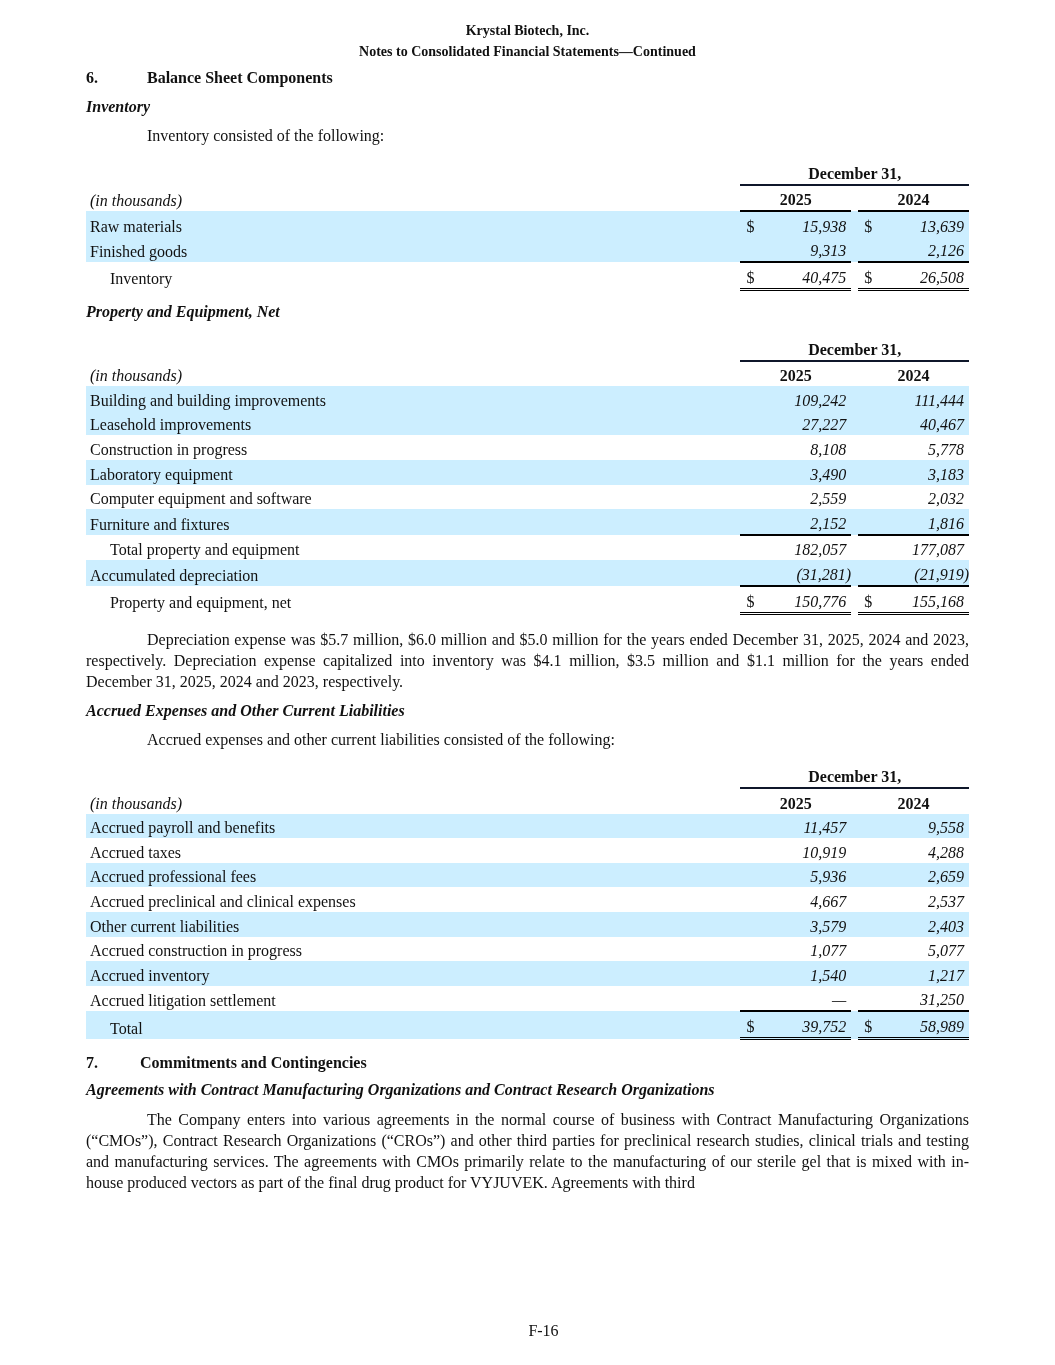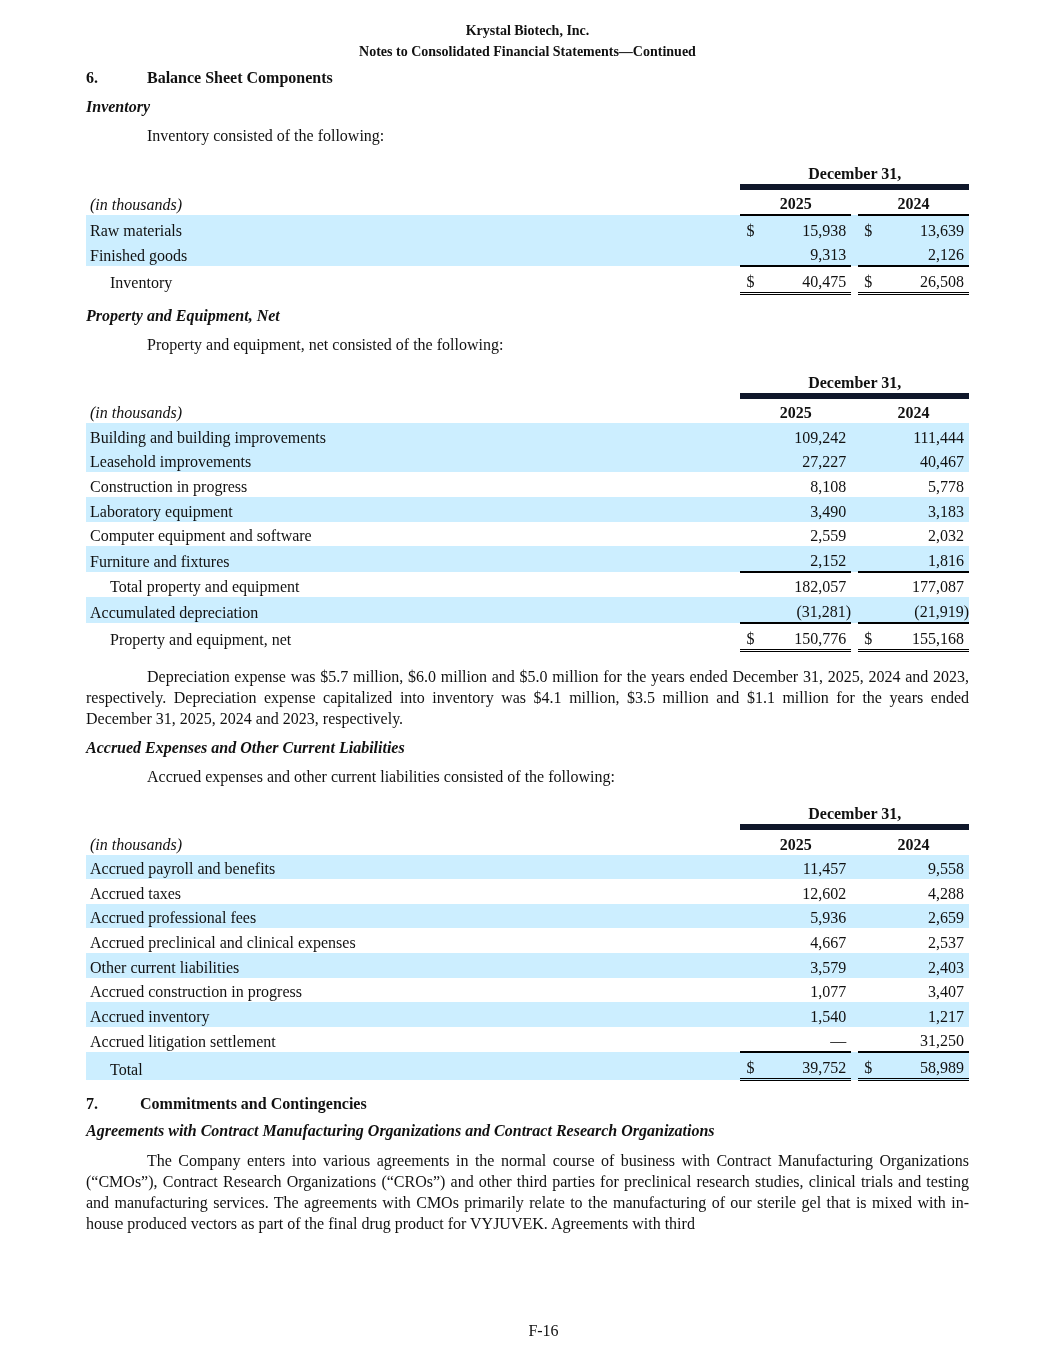--- a/index.html
+++ b/index.html
@@ -14,27 +14,27 @@
     .sec .num { width: 61px; }
     .subhd { font-weight: bold; font-style: italic; }
     .intro { text-indent: 61px; }
     p { margin: 0; }
     .para { text-align: justify; text-indent: 61px; line-height: 21px; }
     table.fin { border-collapse: collapse; width: 883px; font-size: 16px; }
     table.fin td { padding: 0; height: 24.6px; line-height: 20px; vertical-align: bottom; }
     .lbl { padding-left: 4px !important; width: 633px; }
     .lbl.ind { padding-left: 24px !important; }
     .dol { width: 16px; padding-left: 6px !important; }
-    .val { text-align: right; padding-right: 5px !important; width: 84px; }
+    .val { text-align: right; padding-right: 5px !important; width: 84px; font-style: italic; }
     .gap { width: 7px; }
     .hl td { background: #cceeff; }
     .hl td.gap, .hl td.pre { background: #cceeff; }
     .tbh td { height: 23px; font-weight: bold; text-align: center; }
     .tbh .ital { font-style: italic; font-weight: normal; text-align: left; padding-left: 4px !important; }
-    .decl { border-bottom: 6px solid #0f172a; }
+    .decl { border-bottom: 2px solid #0f172a; }
     .yrline { border-bottom: 2px solid #000; }
     .topline { border-top: 2px solid #000; }
     .dbl { border-bottom: 3.5px double #000; }
     .footer { position: absolute; top: 1322px; left: 16px; width: 1055px; text-align: center; }
   </style>
 </head>
 <body>
 
 <div class="page">
   <div class="hdr hdr1">Krystal Biotech, Inc.</div>
@@ -81,21 +81,20 @@
       <td class="dol topline dbl">$</td>
       <td class="val topline dbl">40,475</td>
       <td class="gap"></td>
       <td class="dol topline dbl">$</td>
       <td class="val topline dbl">26,508</td>
     </tr>
   </tbody>
     </table>
 
   <div class="subhd" style="margin-top:12px;">Property and Equipment, Net</div>
-  <p class="intro" style="margin-top:11px;">Property and equipment, net consisted of the following:</p>
 
   <table class="fin" style="margin-top:14px;">
     <tbody>
         <tr class="tbh">
       <td></td>
           <td class="decl" colspan="5">December 31,</td>
     </tr>
     <tr class="tbh">
       <td class="ital">(in thousands)</td>
       <td colspan="2">2025</td>
@@ -204,21 +203,21 @@
           <td class="lbl">Accrued payroll and benefits</td>
           <td class="dol"></td>
           <td class="val">11,457</td>
           <td class="gap"></td>
           <td class="dol"></td>
           <td class="val">9,558</td>
         </tr>
         <tr>
           <td class="lbl">Accrued taxes</td>
           <td class="dol"></td>
-          <td class="val">12,602</td>
+          <td class="val">10,919</td>
           <td class="gap"></td>
           <td class="dol"></td>
           <td class="val">4,288</td>
         </tr>
         <tr class="hl">
           <td class="lbl">Accrued professional fees</td>
           <td class="dol"></td>
           <td class="val">5,936</td>
           <td class="gap"></td>
           <td class="dol"></td>
@@ -239,21 +238,21 @@
           <td class="gap"></td>
           <td class="dol"></td>
           <td class="val">2,403</td>
         </tr>
         <tr>
           <td class="lbl">Accrued construction in progress</td>
           <td class="dol"></td>
           <td class="val">1,077</td>
           <td class="gap"></td>
           <td class="dol"></td>
-          <td class="val">3,407</td>
+          <td class="val">5,077</td>
         </tr>
         <tr class="hl">
           <td class="lbl">Accrued inventory</td>
           <td class="dol"></td>
           <td class="val">1,540</td>
           <td class="gap"></td>
           <td class="dol"></td>
           <td class="val">1,217</td>
         </tr>
         <tr>

